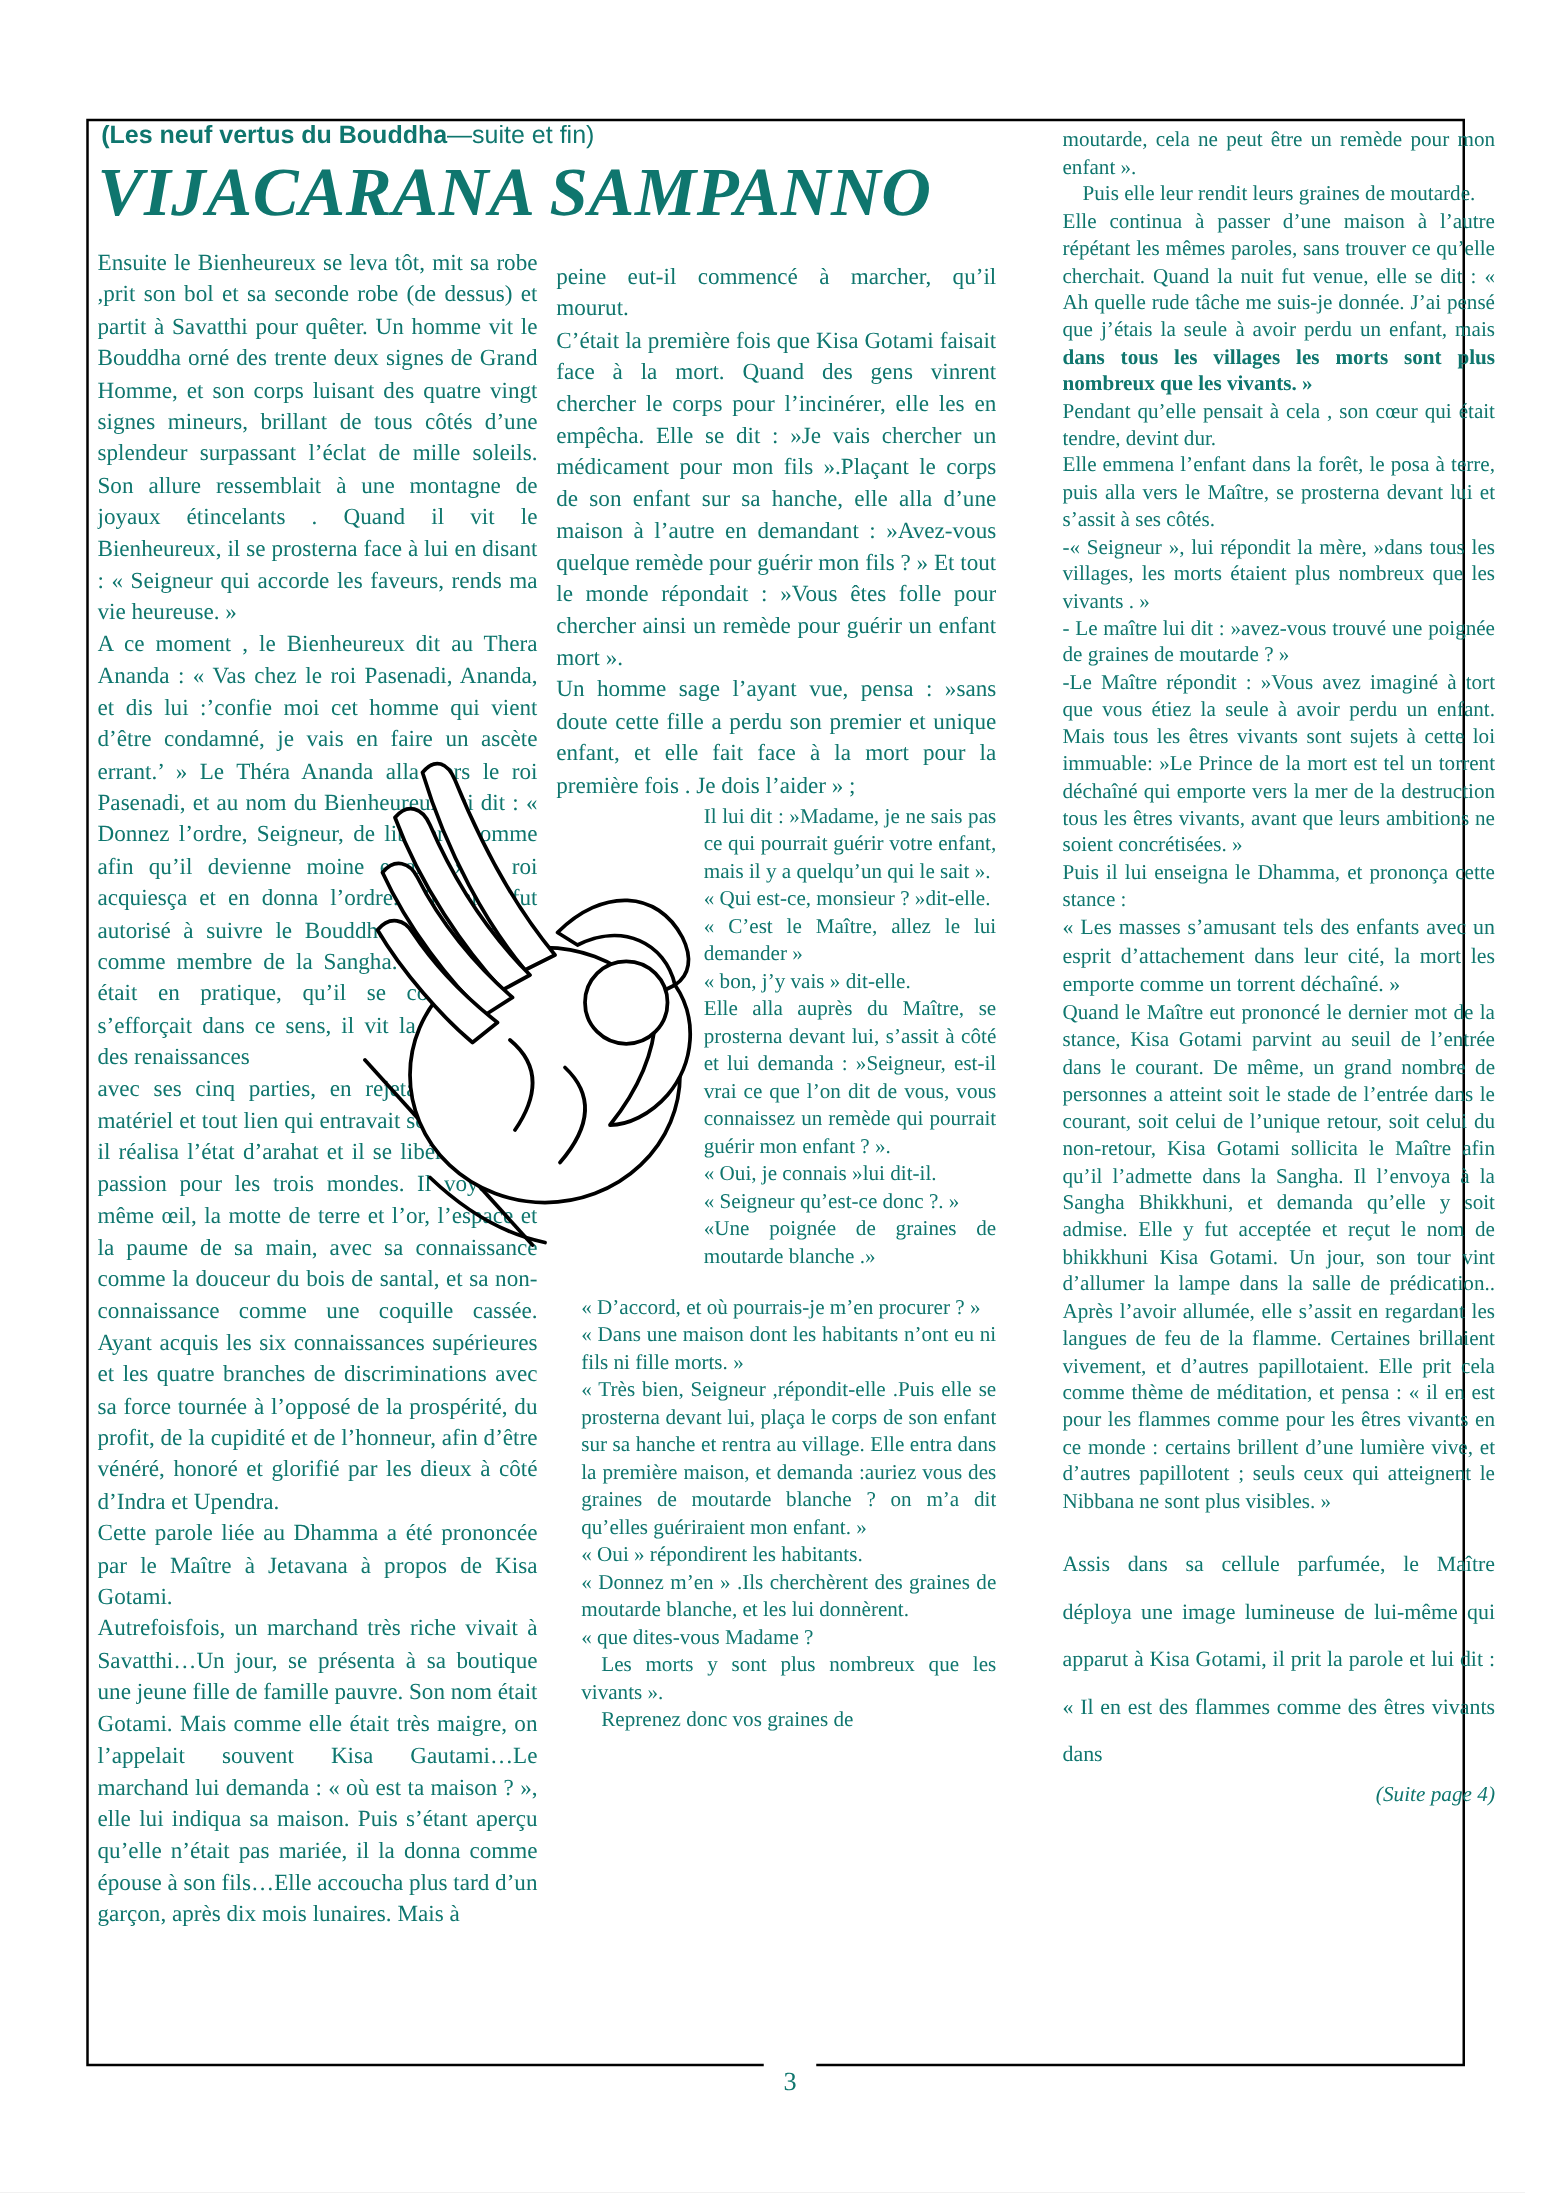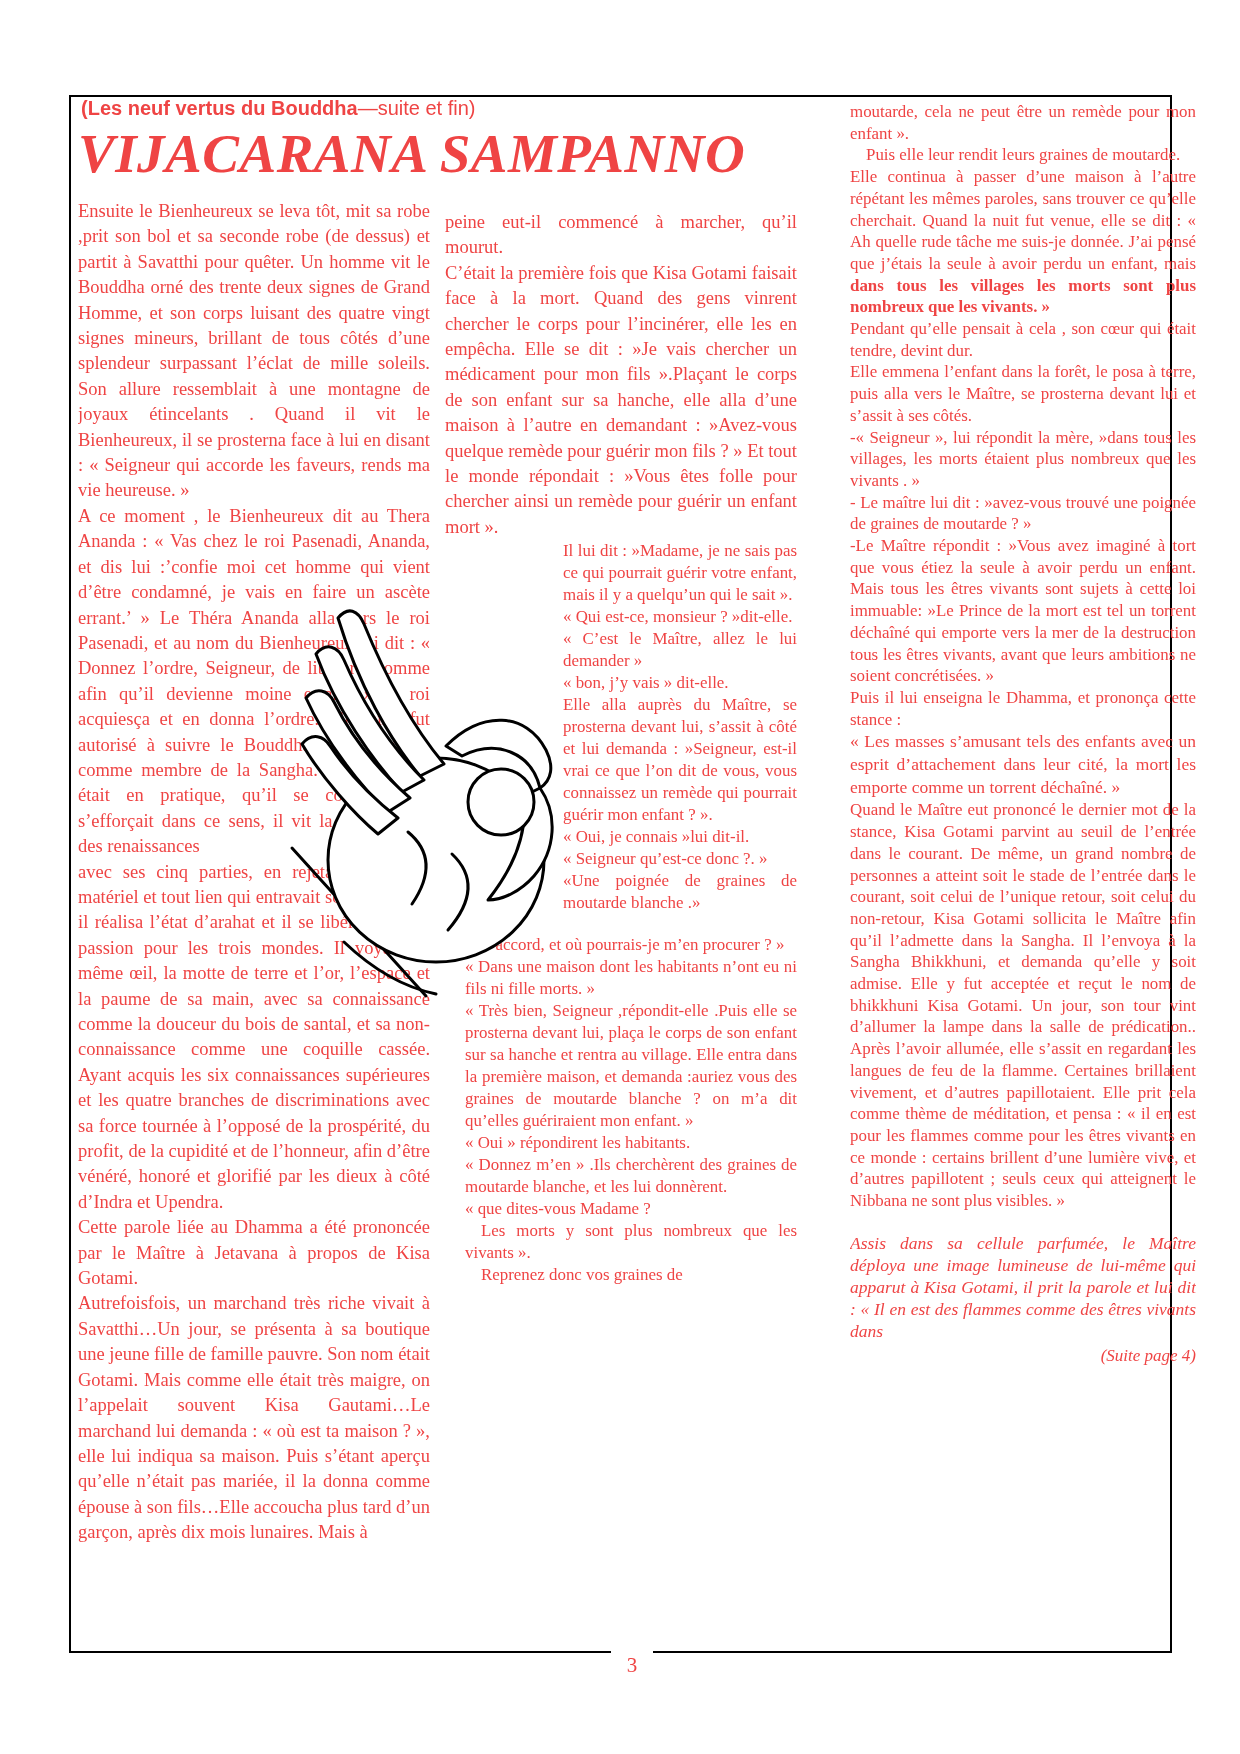--- a/index.html
+++ b/index.html
@@ -1,36 +1,36 @@
 <!DOCTYPE html>
 <html><head>
 <meta charset="utf-8">
 <style>
   html,body{margin:0;padding:0;background:#e8e8e8;}
-  .page{position:relative;width:1240px;height:1754px;background:#ffffff;color:#ef4444;
+  .page{position:relative;width:1240px;height:1754px;background:#ffffff;color:#0f766e;
         font-family:"Liberation Serif","DejaVu Serif",serif;overflow:hidden;}
   .page-border{position:absolute;left:69px;top:95px;width:1099px;height:1554px;
                border:2px solid #000;z-index:1;}
   .kicker{position:absolute;left:81px;top:97px;z-index:2;
           font-family:"Liberation Sans","DejaVu Sans",sans-serif;font-size:20px;white-space:nowrap;}
   .kicker .kb{font-weight:bold;}
   .article-title{position:absolute;left:78px;top:122px;z-index:2;
                  font-family:"Liberation Serif","DejaVu Serif",serif;
                  font-weight:bold;font-style:italic;font-size:55px;white-space:nowrap;
                  letter-spacing:0.5px;text-align:center;}
   .col{position:absolute;text-align:justify;z-index:2;overflow:hidden;}
   .col1{left:78px;top:199px;width:352px;height:1438px;font-size:18.5px;line-height:25.4px;}
   .col2{left:445px;top:210px;width:352px;height:1438px;font-size:18.5px;line-height:25.4px;}
   .col3{left:820px;top:101px;width:346px;height:1548px;font-size:16.9px;line-height:21.7px;margin-left:30px;}
   .size-b{font-size:16.9px;line-height:22px;margin-left:20px;}
   .para{margin:0;}
   .indent{text-indent:16px;}
   .gap{margin-top:1.15em;}
   .stance{font-size:17.5px;line-height:23px;}
-  .loose{font-size:17.5px;line-height:22px;font-style:italic;}
+  .loose{font-size:17.5px;line-height:38px;}
   .suite{text-align:right;font-style:italic;font-size:17px;margin-top:3px;}
   .img-spacer{float:left;width:112px;height:360px;margin-right:6px;}
   .hand-illustration{position:absolute;left:288px;top:598px;width:282px;height:404px;z-index:3;
                      pointer-events:none;}
   .pagenum-gap{position:absolute;left:611px;top:1648px;width:42px;height:10px;background:#fff;z-index:4;}
   .page-number{position:absolute;left:598px;top:1653px;width:68px;text-align:center;
                font-size:21px;z-index:5;}
 </style>
 </head>
 <body>
@@ -52,20 +52,21 @@
         <div class="para "><span>avec ses cinq parties, en rejetant tout bien matériel et tout lien qui entravait son évolution, il réalisa l’état d’arahat et  il se libéra de toute passion pour les trois mondes. Il voyait du même œil, la motte de terre et l’or, l’espace et la paume de sa main, avec sa connaissance comme la douceur du bois de santal, et sa non-connaissance comme une coquille cassée. Ayant acquis les six connaissances supérieures et les quatre branches de discriminations avec sa force tournée à l’opposé de la prospérité, du profit, de la cupidité et de l’honneur, afin d’être vénéré, honoré et glorifié par les dieux à côté d’Indra et Upendra.</span></div>
         <div class="para "><span>Cette parole liée au Dhamma a été prononcée par le Maître à Jetavana à propos de Kisa Gotami.</span></div>
         <div class="para "><span>Autrefoisfois, un marchand très riche vivait à Savatthi…Un jour, se présenta à sa boutique une jeune fille de famille pauvre. Son nom était Gotami. Mais comme elle était très maigre, on l’appelait souvent Kisa Gautami…Le marchand lui demanda : « où est ta maison ? », elle lui indiqua sa maison. Puis s’étant aperçu qu’elle n’était pas mariée, il la donna comme épouse à son fils…Elle accoucha plus tard d’un garçon, après dix mois lunaires. Mais à</span></div>
       </div>
   </div>
 
   <div class="col col2">
     <div>
         <div class="para "><span>peine eut-il commencé à marcher, qu’il mourut.</span></div>
         <div class="para "><span>C’était la première fois que Kisa Gotami faisait face à la mort. Quand des gens vinrent chercher le corps pour l’incinérer, elle les en empêcha. Elle se dit : »Je vais chercher un médicament pour mon fils ».Plaçant le corps de son enfant sur sa hanche, elle alla d’une maison à l’autre en demandant : »Avez-vous quelque remède pour guérir mon fils ? » Et tout le monde répondait : »Vous êtes folle pour chercher ainsi un remède pour guérir un enfant mort ».</span></div>
+        <div class="para "><span>Un homme sage l’ayant vue, pensa : »sans doute cette fille a perdu son premier et unique enfant, et elle fait face à la mort pour la première fois . Je dois l’aider » ;</span></div>
       </div>
     <div class="img-spacer"></div>
     <div class="size-b">
         <div class="para "><span>Il lui dit : »Madame, je ne sais pas ce qui pourrait guérir votre enfant, mais il y a quelqu’un qui le sait ».</span></div>
         <div class="para "><span>« Qui est-ce, monsieur ? »dit-elle.</span></div>
         <div class="para "><span>« C’est le Maître, allez le lui demander »</span></div>
         <div class="para "><span>« bon, j’y vais » dit-elle.</span></div>
         <div class="para "><span>Elle alla auprès du Maître, se prosterna devant lui, s’assit à côté et lui demanda : »Seigneur, est-il vrai ce que l’on dit de vous, vous connaissez un remède qui pourrait guérir mon enfant ? ».</span></div>
         <div class="para "><span>« Oui, je connais »lui dit-il.</span></div>
         <div class="para "><span>« Seigneur qu’est-ce donc ?. »</span></div>

